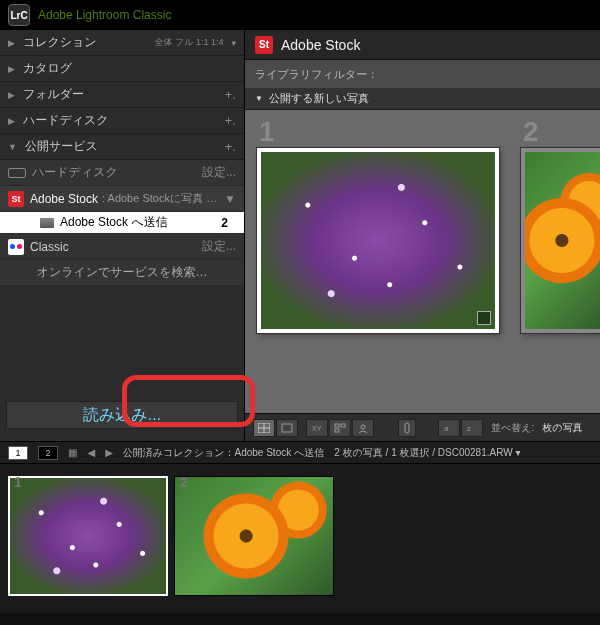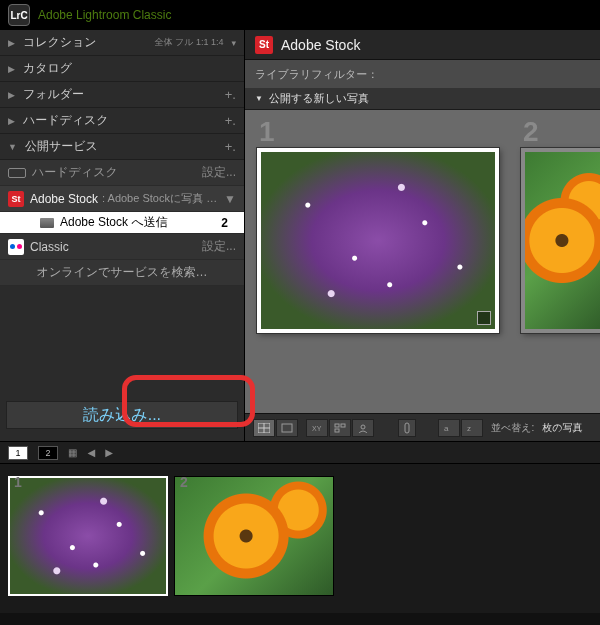--- a/index.html
+++ b/index.html
@@ -247,20 +247,21 @@
       </div>
     </div>
   </div>
 
   <div class="filmstrip-info">
     <div class="fs-btn sel">1</div>
     <div class="fs-btn">2</div>
     <span style="color:#888">▦</span>
     <span style="color:#888">◀</span>
     <span style="color:#888">▶</span>
+    <span style="white-space:nowrap;overflow:hidden">公開済みコレクション：Adobe Stock へ送信　2 枚の写真 / 1 枚選択 / DSC00281.ARW ▾</span>
   </div>
 
   <div class="filmstrip">
     <div class="fs-cell">
       <div class="fs-num">1</div>
       <div class="fs-thumb sel">
           <div class="img-purple"></div>
         </div>
     </div>
     <div class="fs-cell">

